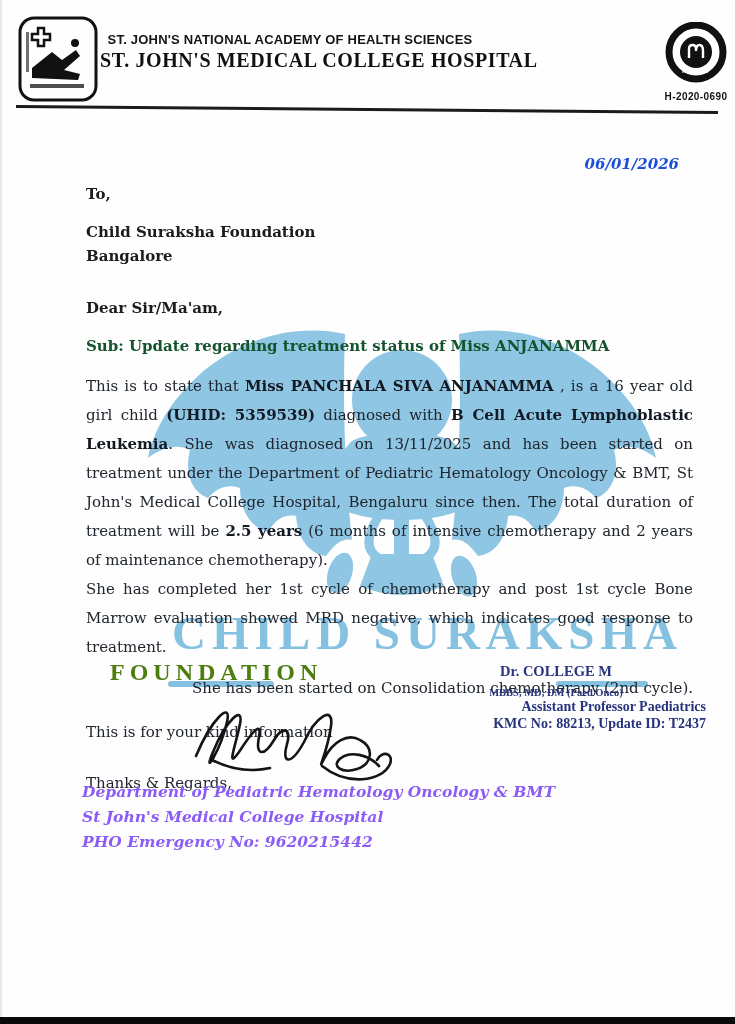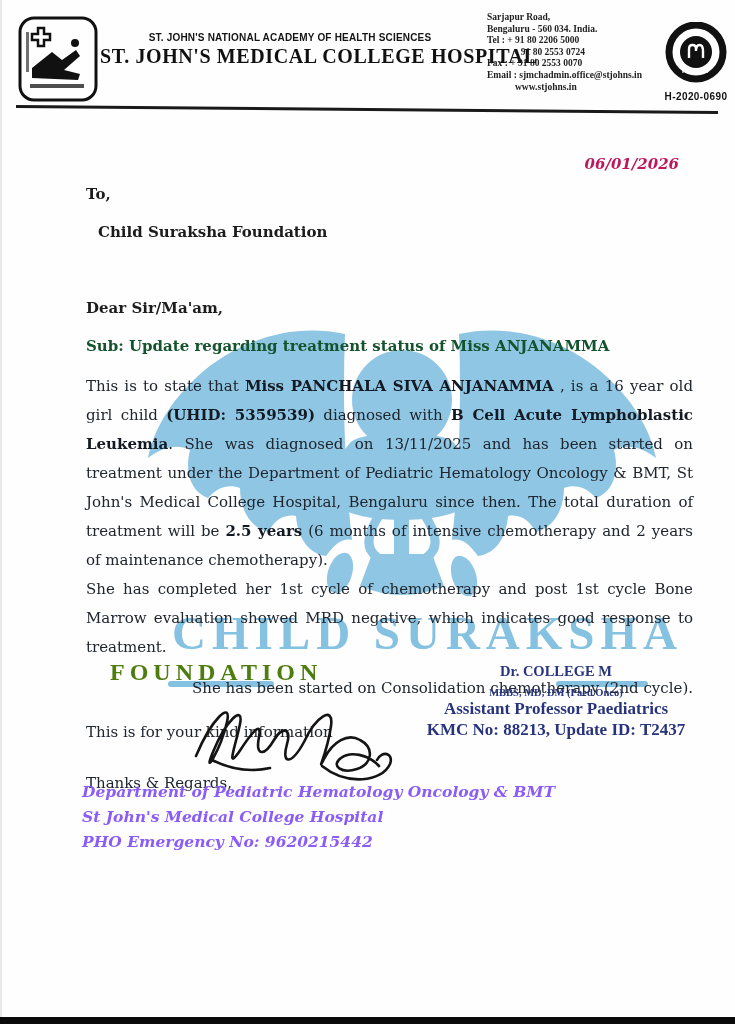--- a/index.html
+++ b/index.html
@@ -3,21 +3,21 @@
 <meta charset="utf-8">
 <style>
   html,body{margin:0;padding:0;background:#9a9a9a;}
   .page{position:relative;width:735px;height:1024px;background:#fefefe;overflow:hidden;
         font-family:"DejaVu Serif",serif;color:#1c1c1c;}
   .abs{position:absolute;}
 
   
   .logo-left{left:18px;top:16px;width:80px;height:86px;}
   .title-block{left:100px;top:32px;width:380px;text-align:center;}
-  .academy{font-family:"Liberation Sans",sans-serif;font-weight:700;font-size:10px;
+  .academy{font-family:"Liberation Sans",sans-serif;font-weight:700;font-size:13px;
            letter-spacing:.2px;color:#141414;}
   .hospital{font-family:"Liberation Serif",serif;font-weight:700;font-size:20px;
             letter-spacing:.6px;color:#101010;margin-top:2px;white-space:nowrap;}
   .address{left:487px;top:12px;width:170px;font-family:"Liberation Serif",serif;
            font-weight:700;font-size:9.5px;line-height:11.6px;color:#222;}
   .address .ind{padding-left:26px;}
   .address .ctr{padding-left:28px;}
   .nabh{left:662px;top:22px;width:68px;text-align:center;}
   .nabh-code{font-family:"Liberation Sans",sans-serif;font-weight:700;font-size:10px;
              letter-spacing:.4px;color:#111;margin-top:1px;}
@@ -31,41 +31,41 @@
             letter-spacing:6px;color:#85c1e0;white-space:nowrap;}
   .wm-text2{left:110px;top:659px;width:620px;text-align:left;
             font-family:"Liberation Serif",serif;font-weight:700;font-size:24px;
             letter-spacing:5px;color:#4d7c0f;white-space:nowrap;}
   .wm-dash{height:6px;background:#85c1e0;border-radius:3px;}
   .wm-dash.l{left:168px;top:681px;width:106px;}
   .wm-dash.r{left:556px;top:681px;width:92px;}
 
   
   .content{z-index:2;}
-  .date{right:56px;top:155px;font-weight:700;font-style:italic;font-size:15px;color:#be185d;}
+  .date{right:56px;top:155px;font-weight:700;font-style:italic;font-size:15px;color:#1d4ed8;}
   .to-block{left:86px;top:182px;font-size:15px;line-height:24px;}
   .bold{font-weight:700;}
   .to-word{font-weight:700;}
-  .recipient{font-weight:700;margin-top:14px;margin-left:12px;}
+  .recipient{font-weight:700;margin-top:14px;}
   .greeting{left:86px;top:299px;font-weight:700;font-size:15px;}
   .subject{left:86px;top:337px;font-weight:700;font-size:15px;color:#14532d;}
   .body-block{left:86px;top:372px;width:607px;font-size:15px;line-height:29px;
               text-align:justify;color:#20262e;}
   .body-block p{margin:0;}
   .b{font-weight:700;color:#141a24;}
   .p3{margin-top:12px !important;text-align:right;}
   .kind{margin-top:15px !important;text-align:left;}
   .regards{margin-top:22px !important;text-align:left;}
 
   
   .stamp{left:406px;top:663px;width:300px;text-align:center;z-index:3;
          font-family:"Liberation Serif",serif;color:#27337d;}
   .stamp .name{font-weight:700;font-size:14.5px;}
   .stamp .quals{font-weight:700;font-size:10.5px;margin-top:7px;}
-  .stamp .line{font-weight:700;font-size:17px;margin-top:1px;}
+  .stamp .line{font-weight:700;font-size:14px;margin-top:1px;text-align:right;}
   .sig{left:182px;top:690px;z-index:3;}
 
   
   .footer{left:82px;top:779px;font-style:italic;font-weight:700;font-size:15.5px;
           line-height:25px;color:#8b5cf6;}
 
   .scan-edge-left{left:0;top:0;bottom:0;width:2px;background:#e9e9e6;}
   .scan-bar-bottom{left:0;bottom:0;width:735px;height:7px;background:#0a0a0a;}
 </style>
 </head>
@@ -123,47 +123,39 @@
     <circle cx="57" cy="27" r="4" fill="#111"></circle>
     <rect x="12" y="68" width="54" height="4" fill="#111" opacity=".75"></rect>
     <rect x="8" y="16" width="3" height="40" fill="#111" opacity=".6"></rect>
   </svg>
 
   <div class="abs content title-block">
     <div class="academy">ST. JOHN'S NATIONAL ACADEMY OF HEALTH SCIENCES</div>
     <div class="hospital">ST. JOHN'S MEDICAL COLLEGE HOSPITAL</div>
   </div>
 
-  <div class="abs content address">
-    <div>Sarjapur Road,</div>
-    <div>Bengaluru - 560 034. India.</div>
-    <div>Tel :  + 91 80 2206 5000</div>
-    <div class="ind">+ 91 80 2553 0724</div>
-    <div>Fax : + 91 80 2553 0070</div>
-    <div>Email : sjmchadmin.office@stjohns.in</div>
-    <div class="ctr">www.stjohns.in</div>
-  </div>
 
   <div class="abs content nabh">
     <svg width="64" height="64" viewBox="0 0 64 64">
       <circle cx="32" cy="30" r="27" fill="none" stroke="#111" stroke-width="7"></circle>
       <circle cx="32" cy="30" r="16" fill="#111"></circle>
       <path d="M25,36 v-9 q0,-4 3.5,-4 t3.5,4 v2 q0,-6 3.5,-6 t3.5,6 v7" fill="none" stroke="#fff" stroke-width="2.4"></path>
       <text x="32" y="51" text-anchor="middle" font-family="Liberation Sans,sans-serif" font-size="7" font-weight="bold" fill="#fff" letter-spacing="2">NABH</text>
     </svg>
     <div class="nabh-code">H-2020-0690</div>
   </div>
 
   <div class="abs content header-rule"></div>
 
   <div class="abs content date">06/01/2026</div>
 
   <div class="abs content to-block">
     <div class="to-word">To,</div>
     <div class="recipient">Child Suraksha Foundation</div>
+    <div class="bold">Bangalore</div>
   </div>
 
   <div class="abs content greeting">Dear Sir/Ma'am,</div>
 
   <div class="abs content subject">Sub: Update regarding treatment status of Miss ANJANAMMA</div>
 
   <div class="abs content body-block">
     <p><span>This is to state that </span><span class="b">Miss PANCHALA SIVA ANJANAMMA</span><span> , is a 16 year old girl child </span><span class="b">(UHID: 5359539)</span><span> diagnosed with </span><span class="b">B Cell Acute Lymphoblastic Leukemia</span><span>. She was diagnosed on 13/11/2025 and has been started on treatment under the Department of Pediatric Hematology Oncology &amp; BMT, St John's Medical College  Hospital, Bengaluru since then. The total duration of treatment will be </span><span class="b">2.5 years</span><span> (6 months of intensive chemotherapy and 2 years of maintenance chemotherapy).</span></p>
     <p>She has completed her 1st cycle of chemotherapy and post 1st cycle Bone Marrow evaluation showed MRD negative, which indicates good response to treatment.</p>
     <p class="p3">She has been started on Consolidation chemotherapy (2nd cycle).</p>

